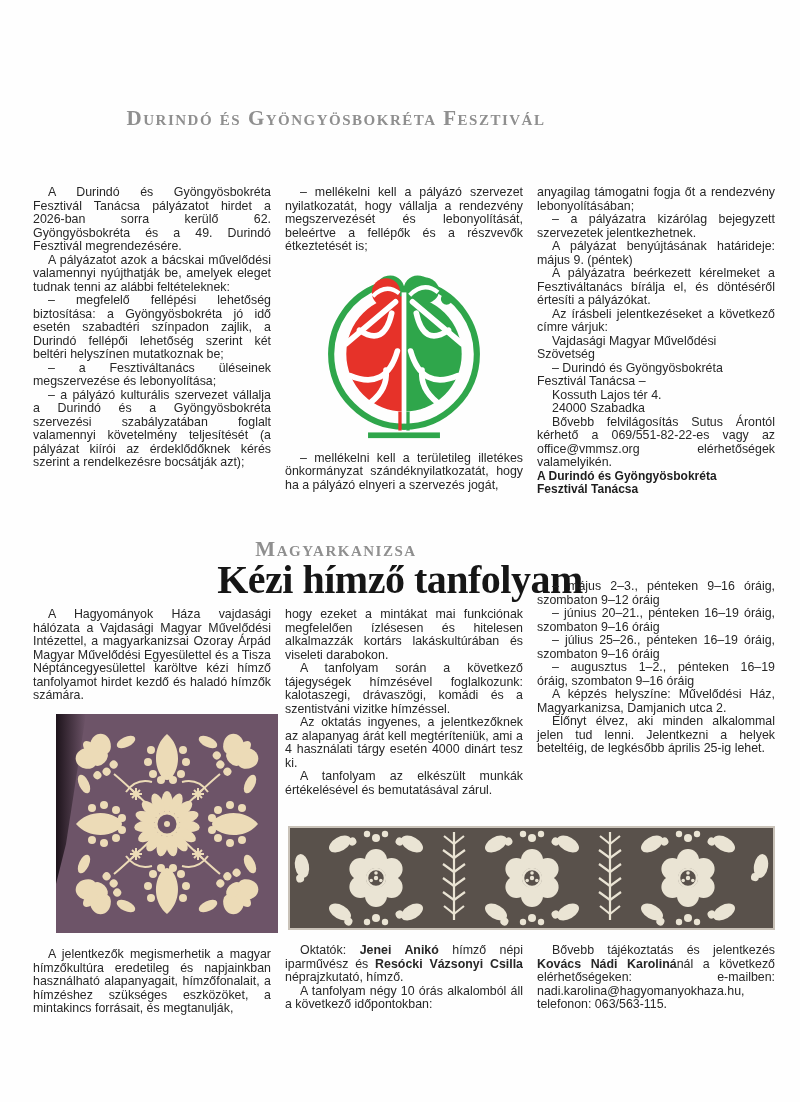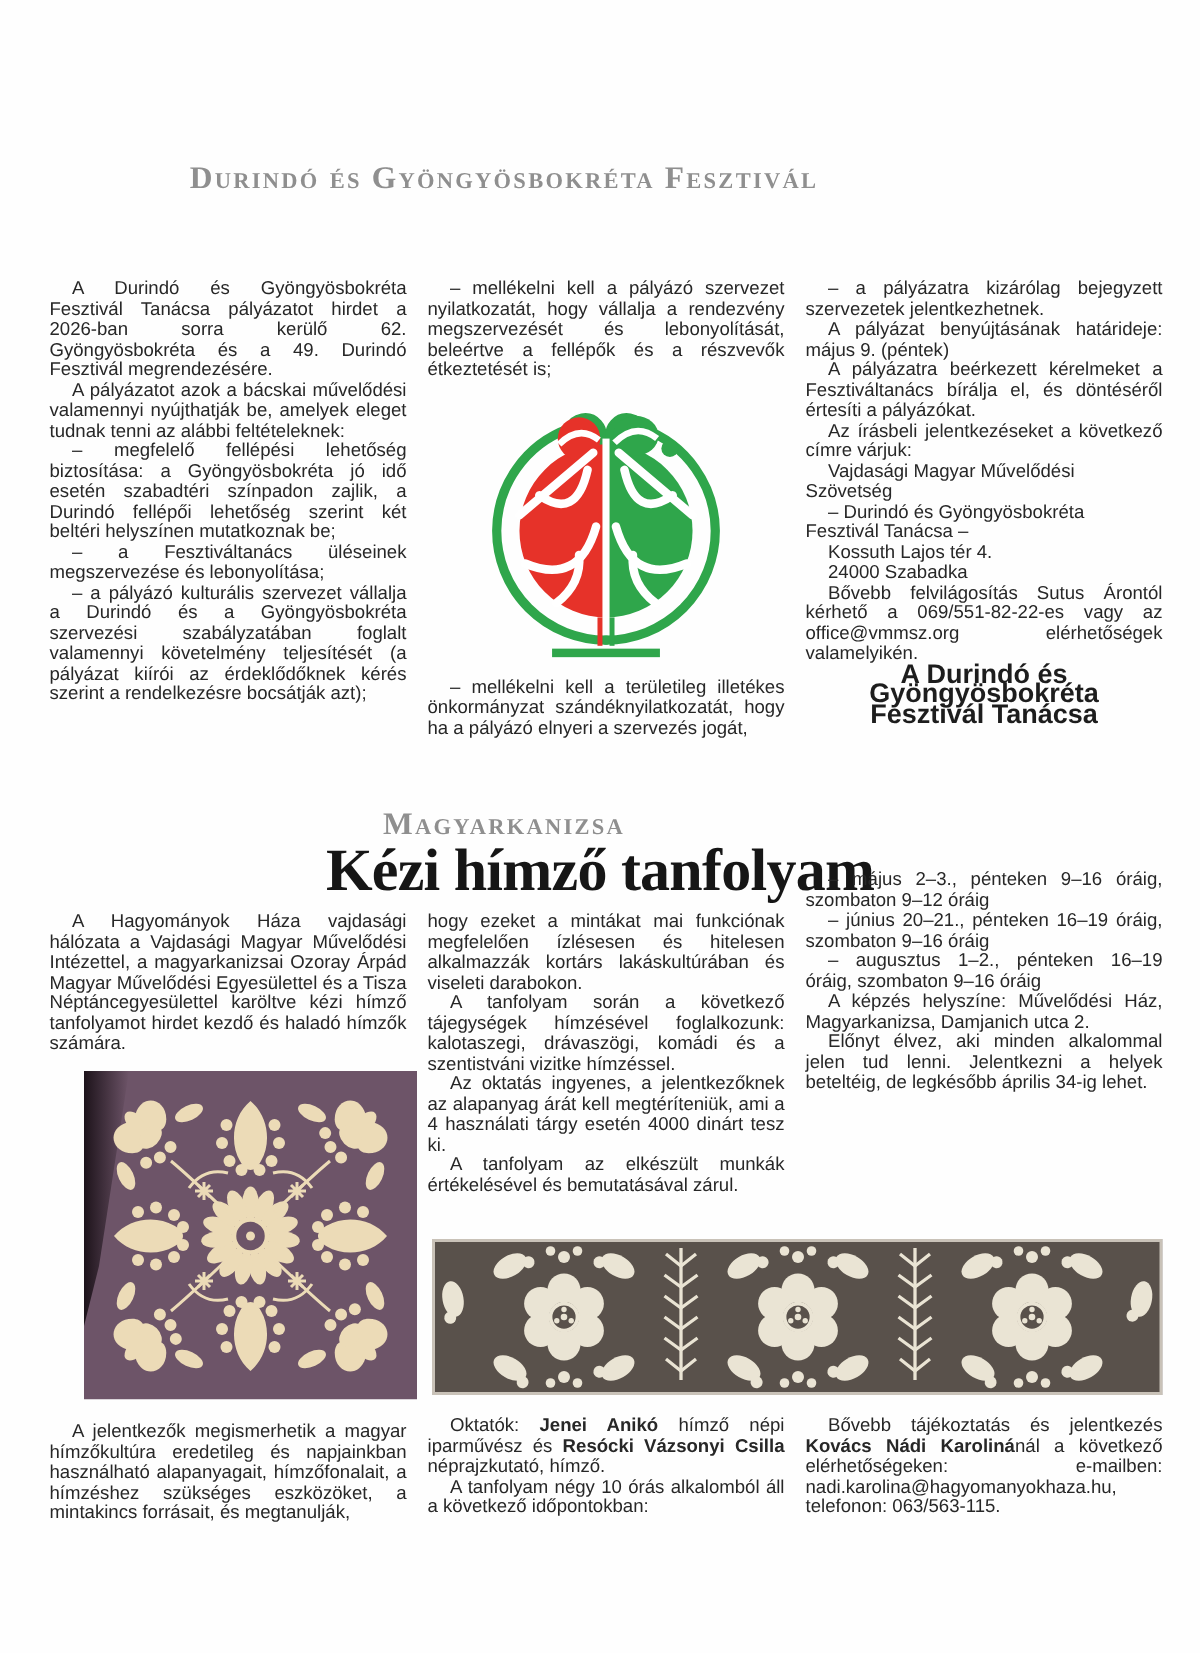--- a/index.html
+++ b/index.html
@@ -20,21 +20,21 @@
     font-size:40px; line-height:44px; letter-spacing:-0.5px; color:#161616;
   }
   .col { position:absolute; width:238px; }
   .c1 { left:33px; }  .c2 { left:285px; }  .c3 { left:537px; }
   p.body {
     font-size:12.4px; line-height:13.5px; text-align:justify; text-indent:15px;
     color:#272727; hyphens:auto; -webkit-hyphens:auto;
   }
   p.noindent { text-indent:0; }
   p.left { text-align:left; }
-  p.signoff { font-size:18px; line-height:13.6px; font-weight:bold; text-align:center; color:#1d1d1d; }
+  p.signoff { font-size:12px; line-height:13.6px; font-weight:bold; text-align:left; color:#1d1d1d; }
   .logo-wrap { width:204px; height:176px; margin:10px auto 12px auto; }
   .photo { display:block; }
   .photo-square { position:absolute; left:56px; top:714px; }
   .photo-band { position:absolute; left:288px; top:826px; }
   b { font-weight:bold; }
 </style>
 </head>
 <body>
 
 <div class="page">
@@ -85,20 +85,21 @@
         <rect x="99" y="156" width="3.5" height="20" fill="#e63229"></rect>
         <rect x="107.5" y="156" width="3.5" height="20" fill="#2fa64b"></rect>
         <rect x="67" y="178" width="76" height="6" fill="#2fa64b"></rect>
       </svg>
     </div>
 
     <p class="body">– mellékelni kell a területileg illetékes önkormányzat szándéknyilatkozatát, hogy ha a pályázó elnyeri a szervezés jogát,</p>
   </div>
 
   <div class="col c3" style="top:186px;">
+    <p class="body noindent">anyagilag támogatni fogja őt a rendezvény lebonyolításában;</p>
     <p class="body">– a pályázatra kizárólag bejegyzett szervezetek jelentkezhetnek.</p>
     <p class="body">A pályázat benyújtásának határideje: május 9. (péntek)</p>
     <p class="body">A pályázatra beérkezett kérelmeket a Fesztiváltanács bírálja el, és döntéséről értesíti a pályázókat.</p>
     <p class="body">Az írásbeli jelentkezéseket a következő címre várjuk:</p>
     <p class="body left">Vajdasági Magyar Művelődési Szövetség</p>
     <p class="body left">– Durindó és Gyöngyösbokréta Fesztivál Tanácsa –</p>
     <p class="body left">Kossuth Lajos tér 4.</p>
     <p class="body left">24000 Szabadka</p>
     <p class="body">Bővebb felvilágosítás Sutus Árontól kérhető a 069/551-82-22-es vagy az office@vmmsz.org elérhetőségek valamelyikén.</p>
     <p class="signoff"><span>A Durindó és Gyöngyösbokréta</span><br><span>Fesztivál Tanácsa</span></p>
@@ -216,23 +217,24 @@
   <div class="col c2" style="top:608px;">
     <p class="body noindent">hogy ezeket a mintákat mai funkciónak megfelelően ízlésesen és hitelesen alkalmazzák kortárs lakáskultúrában és viseleti darabokon.</p>
     <p class="body">A tanfolyam során a következő tájegységek hímzésével foglalkozunk: kalotaszegi, drávaszögi, komádi és a szentistváni vizitke hímzéssel.</p>
     <p class="body">Az oktatás ingyenes, a jelentkezőknek az alapanyag árát kell megtéríteniük, ami a 4 használati tárgy esetén 4000 dinárt tesz ki.</p>
     <p class="body">A tanfolyam az elkészült munkák értékelésével és bemutatásával zárul.</p>
   </div>
 
   <div class="col c3" style="top:580px;">
     <p class="body">– május 2–3., pénteken 9–16 óráig, szombaton 9–12 óráig</p>
     <p class="body">– június 20–21., pénteken 16–19 óráig, szombaton 9–16 óráig</p>
+    <p class="body">– július 25–26., pénteken 16–19 óráig, szombaton 9–16 óráig</p>
     <p class="body">– augusztus 1–2., pénteken 16–19 óráig, szombaton 9–16 óráig</p>
     <p class="body">A képzés helyszíne: Művelődési Ház, Magyarkanizsa, Damjanich utca 2.</p>
-    <p class="body">Előnyt élvez, aki minden alkalommal jelen tud lenni. Jelentkezni a helyek beteltéig, de legkésőbb április 34-ig lehet.</p>
+    <p class="body">Előnyt élvez, aki minden alkalommal jelen tud lenni. Jelentkezni a helyek beteltéig, de legkésőbb április 25-ig lehet.</p>
   </div>
 
   <div class="photo photo-band">
     <svg width="487" height="104" viewBox="0 0 487 104">
       <defs>
         <g id="rose">
           <circle cx="0" cy="-18" r="11"></circle>
             <circle cx="15.6" cy="-9" r="11"></circle>
             <circle cx="15.6" cy="9" r="11"></circle>
           <circle cx="0" cy="18" r="11"></circle>

